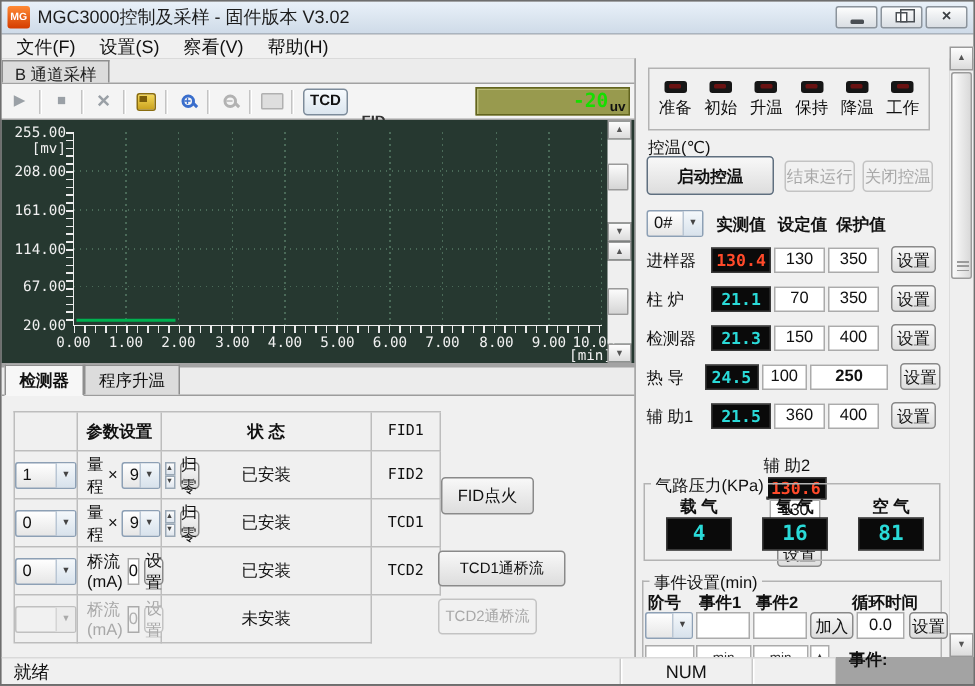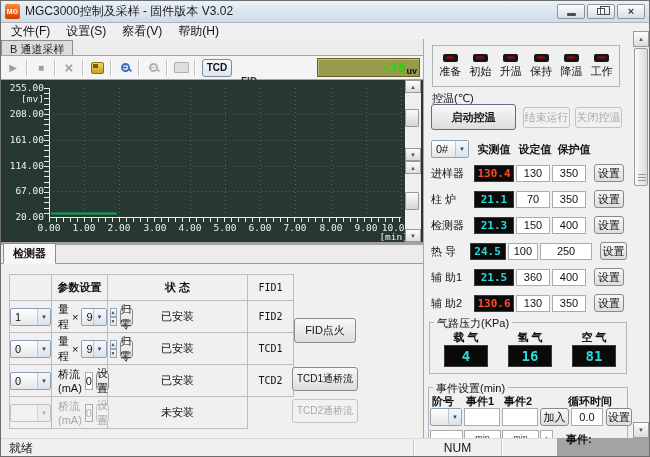--- a/index.html
+++ b/index.html
@@ -285,20 +285,21 @@
         <div class="sb-btn">▲</div>
         <div class="sb-track">
             <div class="sb-thumb" style="top:18px;height:18px;"></div>
           </div>
         <div class="sb-btn">▼</div>
       </div>
     </div>
 
     <div class="dettabs">
       <div class="dtab active">检测器</div>
+      <div class="dtab idle">程序升温</div>
     </div>
 
     <div class="detpanel">
       <div class="dtable">
 
         <div class="dc"></div>
         <div class="dc" style="font-weight:bold;">参数设置</div>
         <div class="dc" style="font-weight:bold;">状  态</div>
 
         <div class="dc mono">FID1</div>
@@ -368,21 +369,21 @@
         </div>
         <div class="dc params" style="color:#a8a8a8;">
           <span>桥流(mA)</span>
           <div class="field dis" style="width:48px;height:18px;">0</div>
           <div class="btn dis" style="width:33px;height:18px;">设置</div>
         </div>
         <div class="dc">未安装</div>
       </div>
 
       <div class="btn actbtn" style="left:293px;top:54px;">FID点火</div>
-      <div class="btn actbtn" style="left:291px;top:103px;width:66px;height:24px;font-size:10px;">TCD1通桥流</div>
+      <div class="btn actbtn" style="left:291px;top:103px;width:85px;height:24px;font-size:10px;">TCD1通桥流</div>
       <div class="btn actbtn dis" style="left:291px;top:135px;width:66px;height:24px;font-size:10px;">TCD2通桥流</div>
     </div>
   </div>
 
   <div class="divider"></div>
 
   <div class="rightpanel">
 
     <div class="ledbox">
       <div class="ledcol">
@@ -454,31 +455,31 @@
       <div class="tname">检测器</div>
       <div class="lcd small" style="margin-left: 3px; color: rgb(42, 218, 216);">21.3</div>
       <div class="field" style="width:34px;height:17px;margin-left:2px;">150</div>
       <div class="field" style="width:34px;height:17px;margin-left:2px;">400</div>
       <div class="btn" style="width:30px;height:18px;margin-left:8px;">设置</div>
     </div>
     <div class="trow" style="top:209px;">
       <div class="tname">热 导</div>
       <div class="lcd small" style="margin-left: 3px; color: rgb(42, 218, 216);">24.5</div>
       <div class="field" style="width:34px;height:17px;margin-left:2px;">100</div>
-      <div class="field" style="width:58px;height:17px;margin-left:2px;">250</div>
+      <div class="field" style="width:58px;height:17px;margin-left:2px;font-weight:bold;">250</div>
       <div class="btn" style="width:30px;height:18px;margin-left:8px;">设置</div>
     </div>
     <div class="trow" style="top:235px;">
       <div class="tname">辅 助1</div>
       <div class="lcd small" style="margin-left: 3px; color: rgb(42, 218, 216);">21.5</div>
       <div class="field" style="width:34px;height:17px;margin-left:2px;">360</div>
       <div class="field" style="width:34px;height:17px;margin-left:2px;">400</div>
       <div class="btn" style="width:30px;height:18px;margin-left:8px;">设置</div>
     </div>
-    <div class="trow" style="top:261px;">
+    <div class="trow" style="top:272px;flex-direction:column;">
       <div class="tname">辅 助2</div>
       <div class="lcd small" style="margin-left: 3px; color: rgb(255, 74, 42);">130.6</div>
       <div class="field" style="width:34px;height:17px;margin-left:2px;">130</div>
       <div class="field" style="width:34px;height:17px;margin-left:2px;">350</div>
       <div class="btn" style="width:30px;height:18px;margin-left:8px;">设置</div>
     </div>
 
     <div class="gbox" style="left:5px;top:291px;width:198px;height:52px;">
       <div class="gtitle">气路压力(KPa)</div>
       <div class="gaslbl" style="left:14px;">载 气</div>

